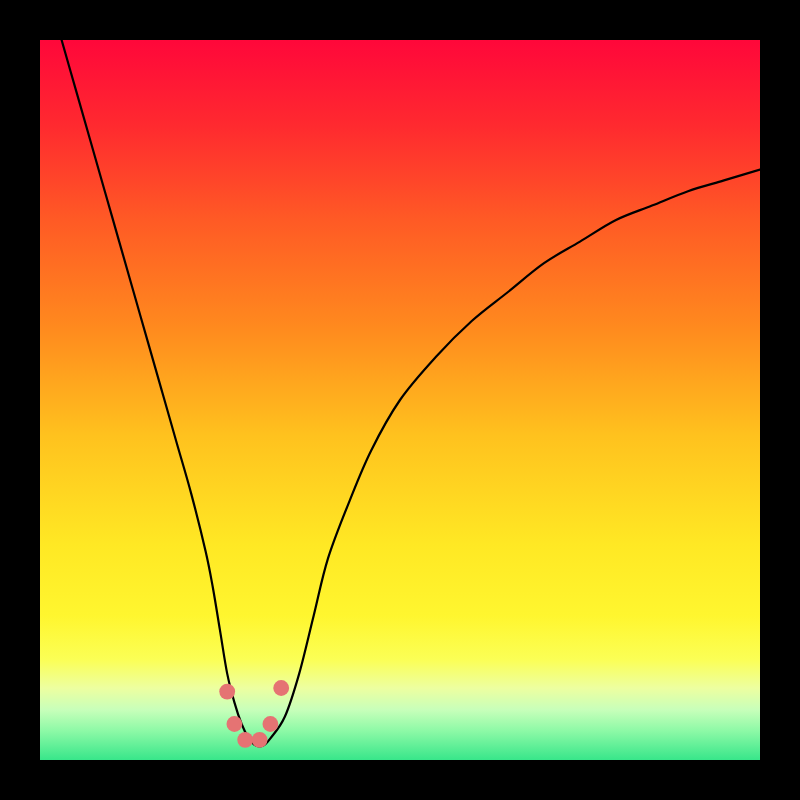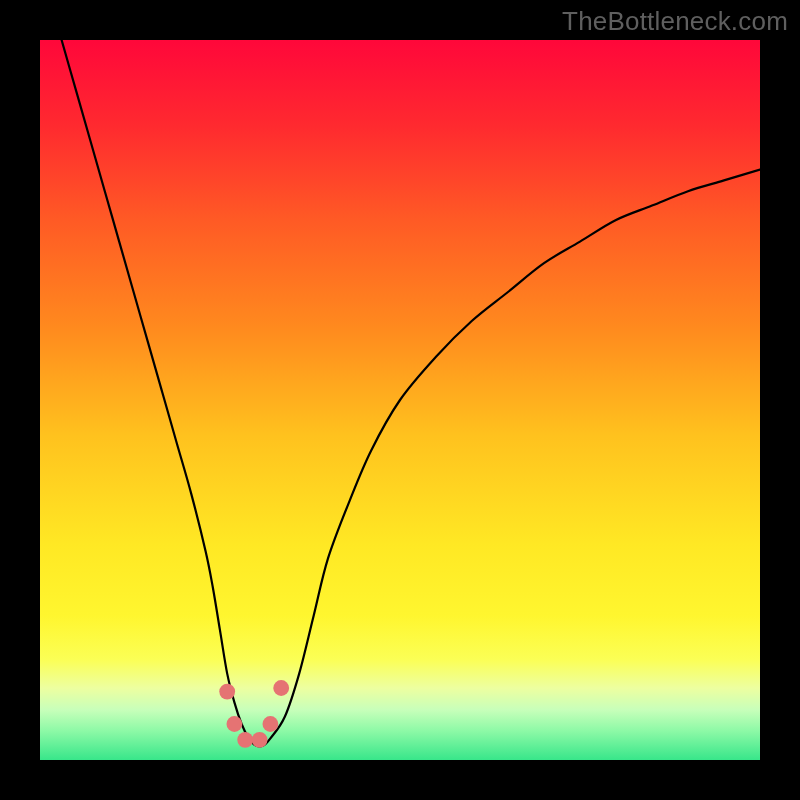--- a/index.html
+++ b/index.html
@@ -66,15 +66,14 @@
           <circle cx="187.20" cy="651.60" r="7.92" fill="#e57373"></circle>
           <circle cx="194.40" cy="684.00" r="7.92" fill="#e57373"></circle>
           <circle cx="205.20" cy="699.84" r="7.92" fill="#e57373"></circle>
           <circle cx="219.60" cy="699.84" r="7.92" fill="#e57373"></circle>
           <circle cx="230.40" cy="684.00" r="7.92" fill="#e57373"></circle>
           <circle cx="241.20" cy="648.00" r="7.92" fill="#e57373"></circle>
         </g>
     </svg>
   </div>
 
-  <div class="watermark">TheBottleneck.com</div>
 
 </div>
 
 </body></html>

